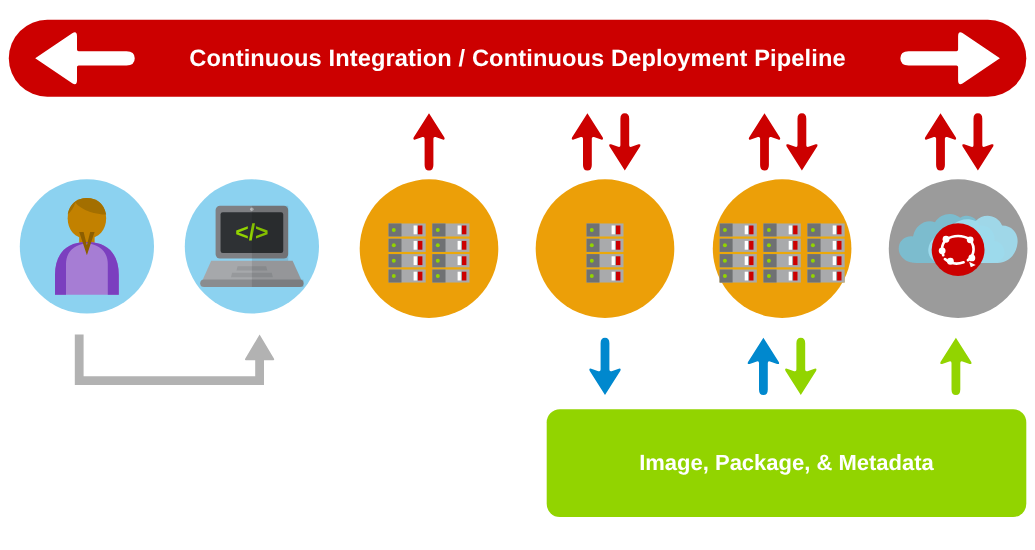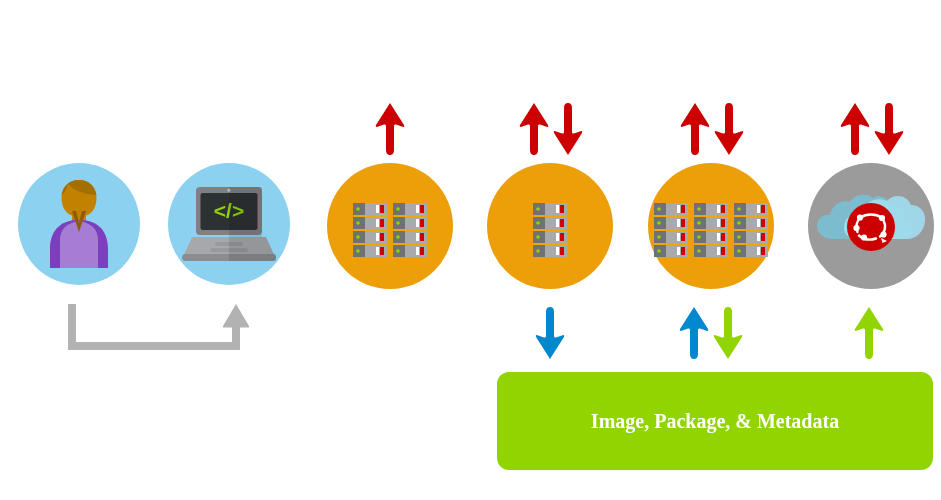--- a/index.html
+++ b/index.html
@@ -45,31 +45,46 @@
   #label-prod{top:245px;}
 
   
   #repo-box{
     position:absolute;left:497px;top:372px;width:436px;height:98px;
     background:#92D400;border-radius:12px;
   }
   #repo-label{
     position:absolute;inset:0;display:flex;align-items:center;justify-content:center;
     text-align:center;color:#ffffff;font-size:20px;font-weight:bold;line-height:27px;
-    padding:0 18px;box-sizing:border-box;font-family:Liberation Serif, serif;
+    padding:0 18px;box-sizing:border-box;
   }
 
   
   .icon-svg{position:absolute;display:block;}
 </style>
 </head>
 <body>
 
 <div class="stage">
 
+  <div id="pipeline-banner">
+    <svg class="banner-arrow" style="left:22px;" width="94" height="54" viewBox="0 0 94 54">
+      <path d="M2 27 L36 4 Q40 2 40 7 L40 19 Q40 20.5 41.5 20.5 L85 20.5
+               Q92.5 20.5 92.5 27 Q92.5 33.5 85 33.5 L41.5 33.5
+               Q40 33.5 40 35 L40 47 Q40 52 36 50 Z" fill="#ffffff"></path>
+    </svg>
+
+    <div id="pipeline-title">Continuous Integration / Continuous Deployment Pipeline</div>
+
+    <svg class="banner-arrow" style="right:22px;" width="94" height="54" viewBox="0 0 94 54">
+      <path d="M92 27 L58 4 Q54 2 54 7 L54 19 Q54 20.5 52.5 20.5 L9 20.5
+               Q1.5 20.5 1.5 27 Q1.5 33.5 9 33.5 L52.5 33.5
+               Q54 33.5 54 35 L54 47 Q54 52 58 50 Z" fill="#ffffff"></path>
+    </svg>
+  </div>
 
   <div class="arrow-wrap" style="left:374px;top:102px;">
     <svg width="32" height="54" viewBox="0 0 32 54">
       <path d="M16 1 L30 23 Q31 25.5 28.5 24.8 L22 22.6 Q20 22 20 24 L20 48
                Q20 53 16 53 Q12 53 12 48 L12 24 Q12 22 10 22.6 L3.5 24.8
                Q1 25.5 2 23 Z" fill="#CC0000"></path>
     </svg>
   </div>
 
   <div class="arrow-wrap" style="left:518px;top:102px;">

